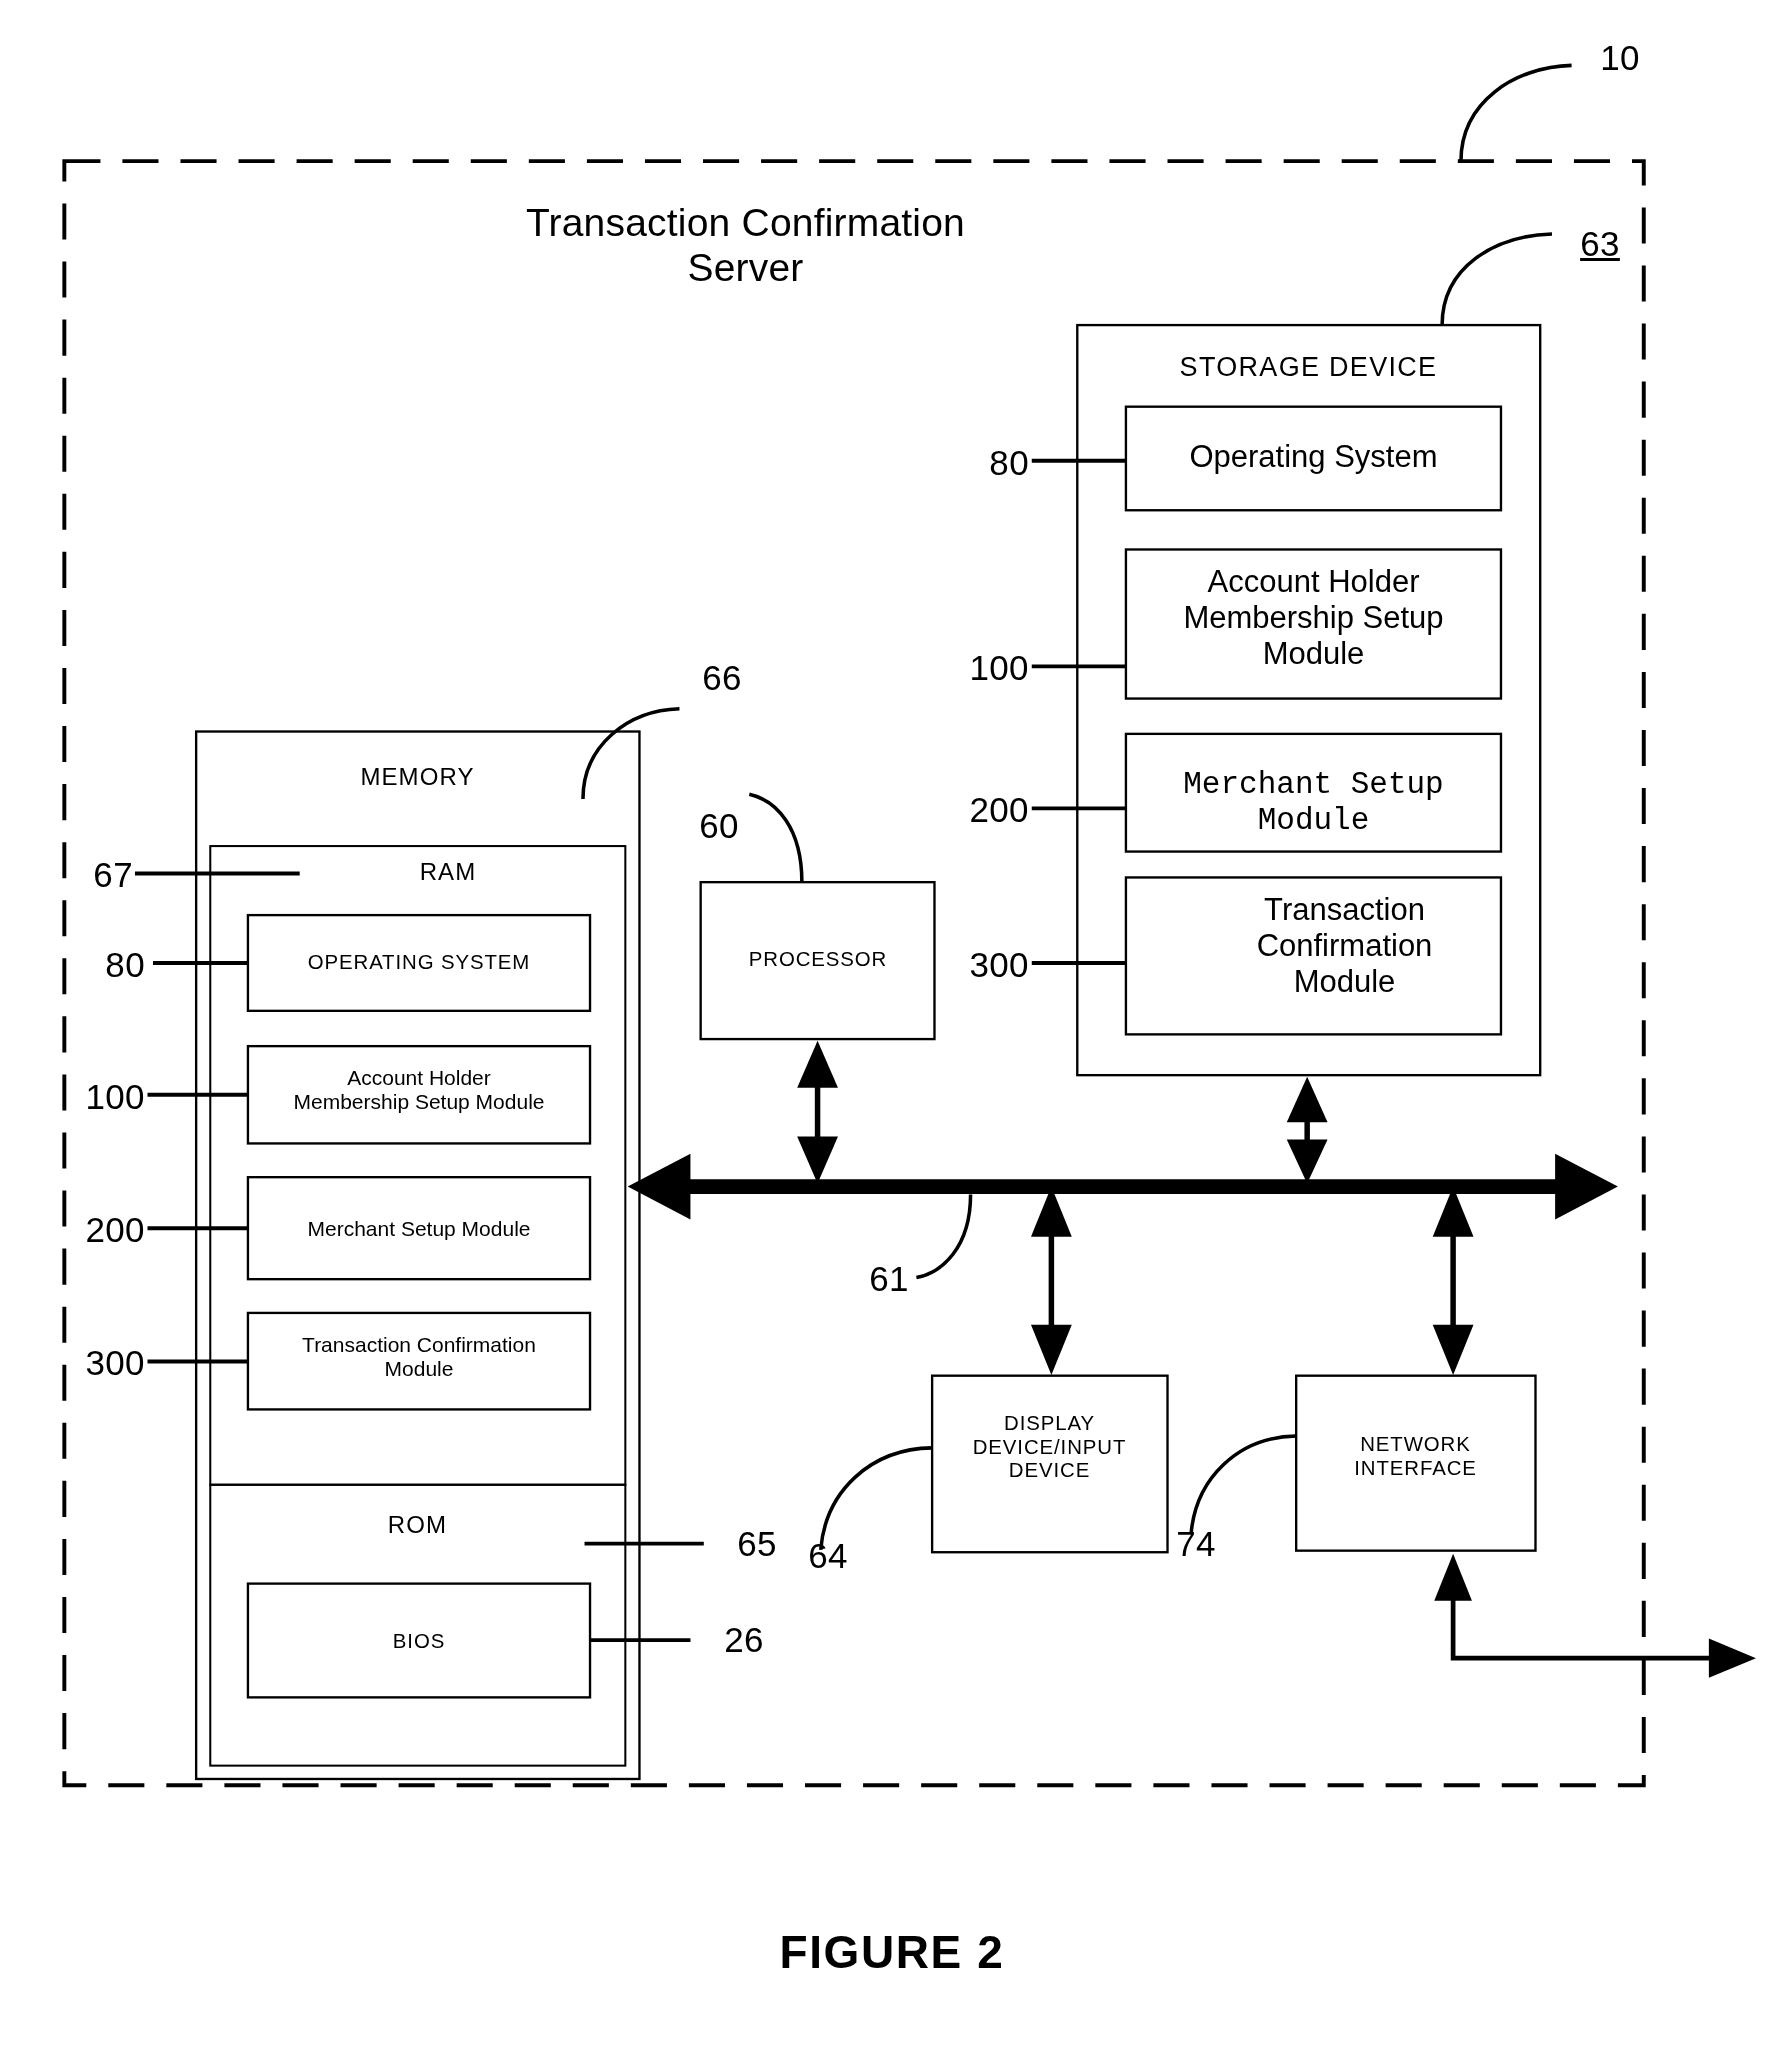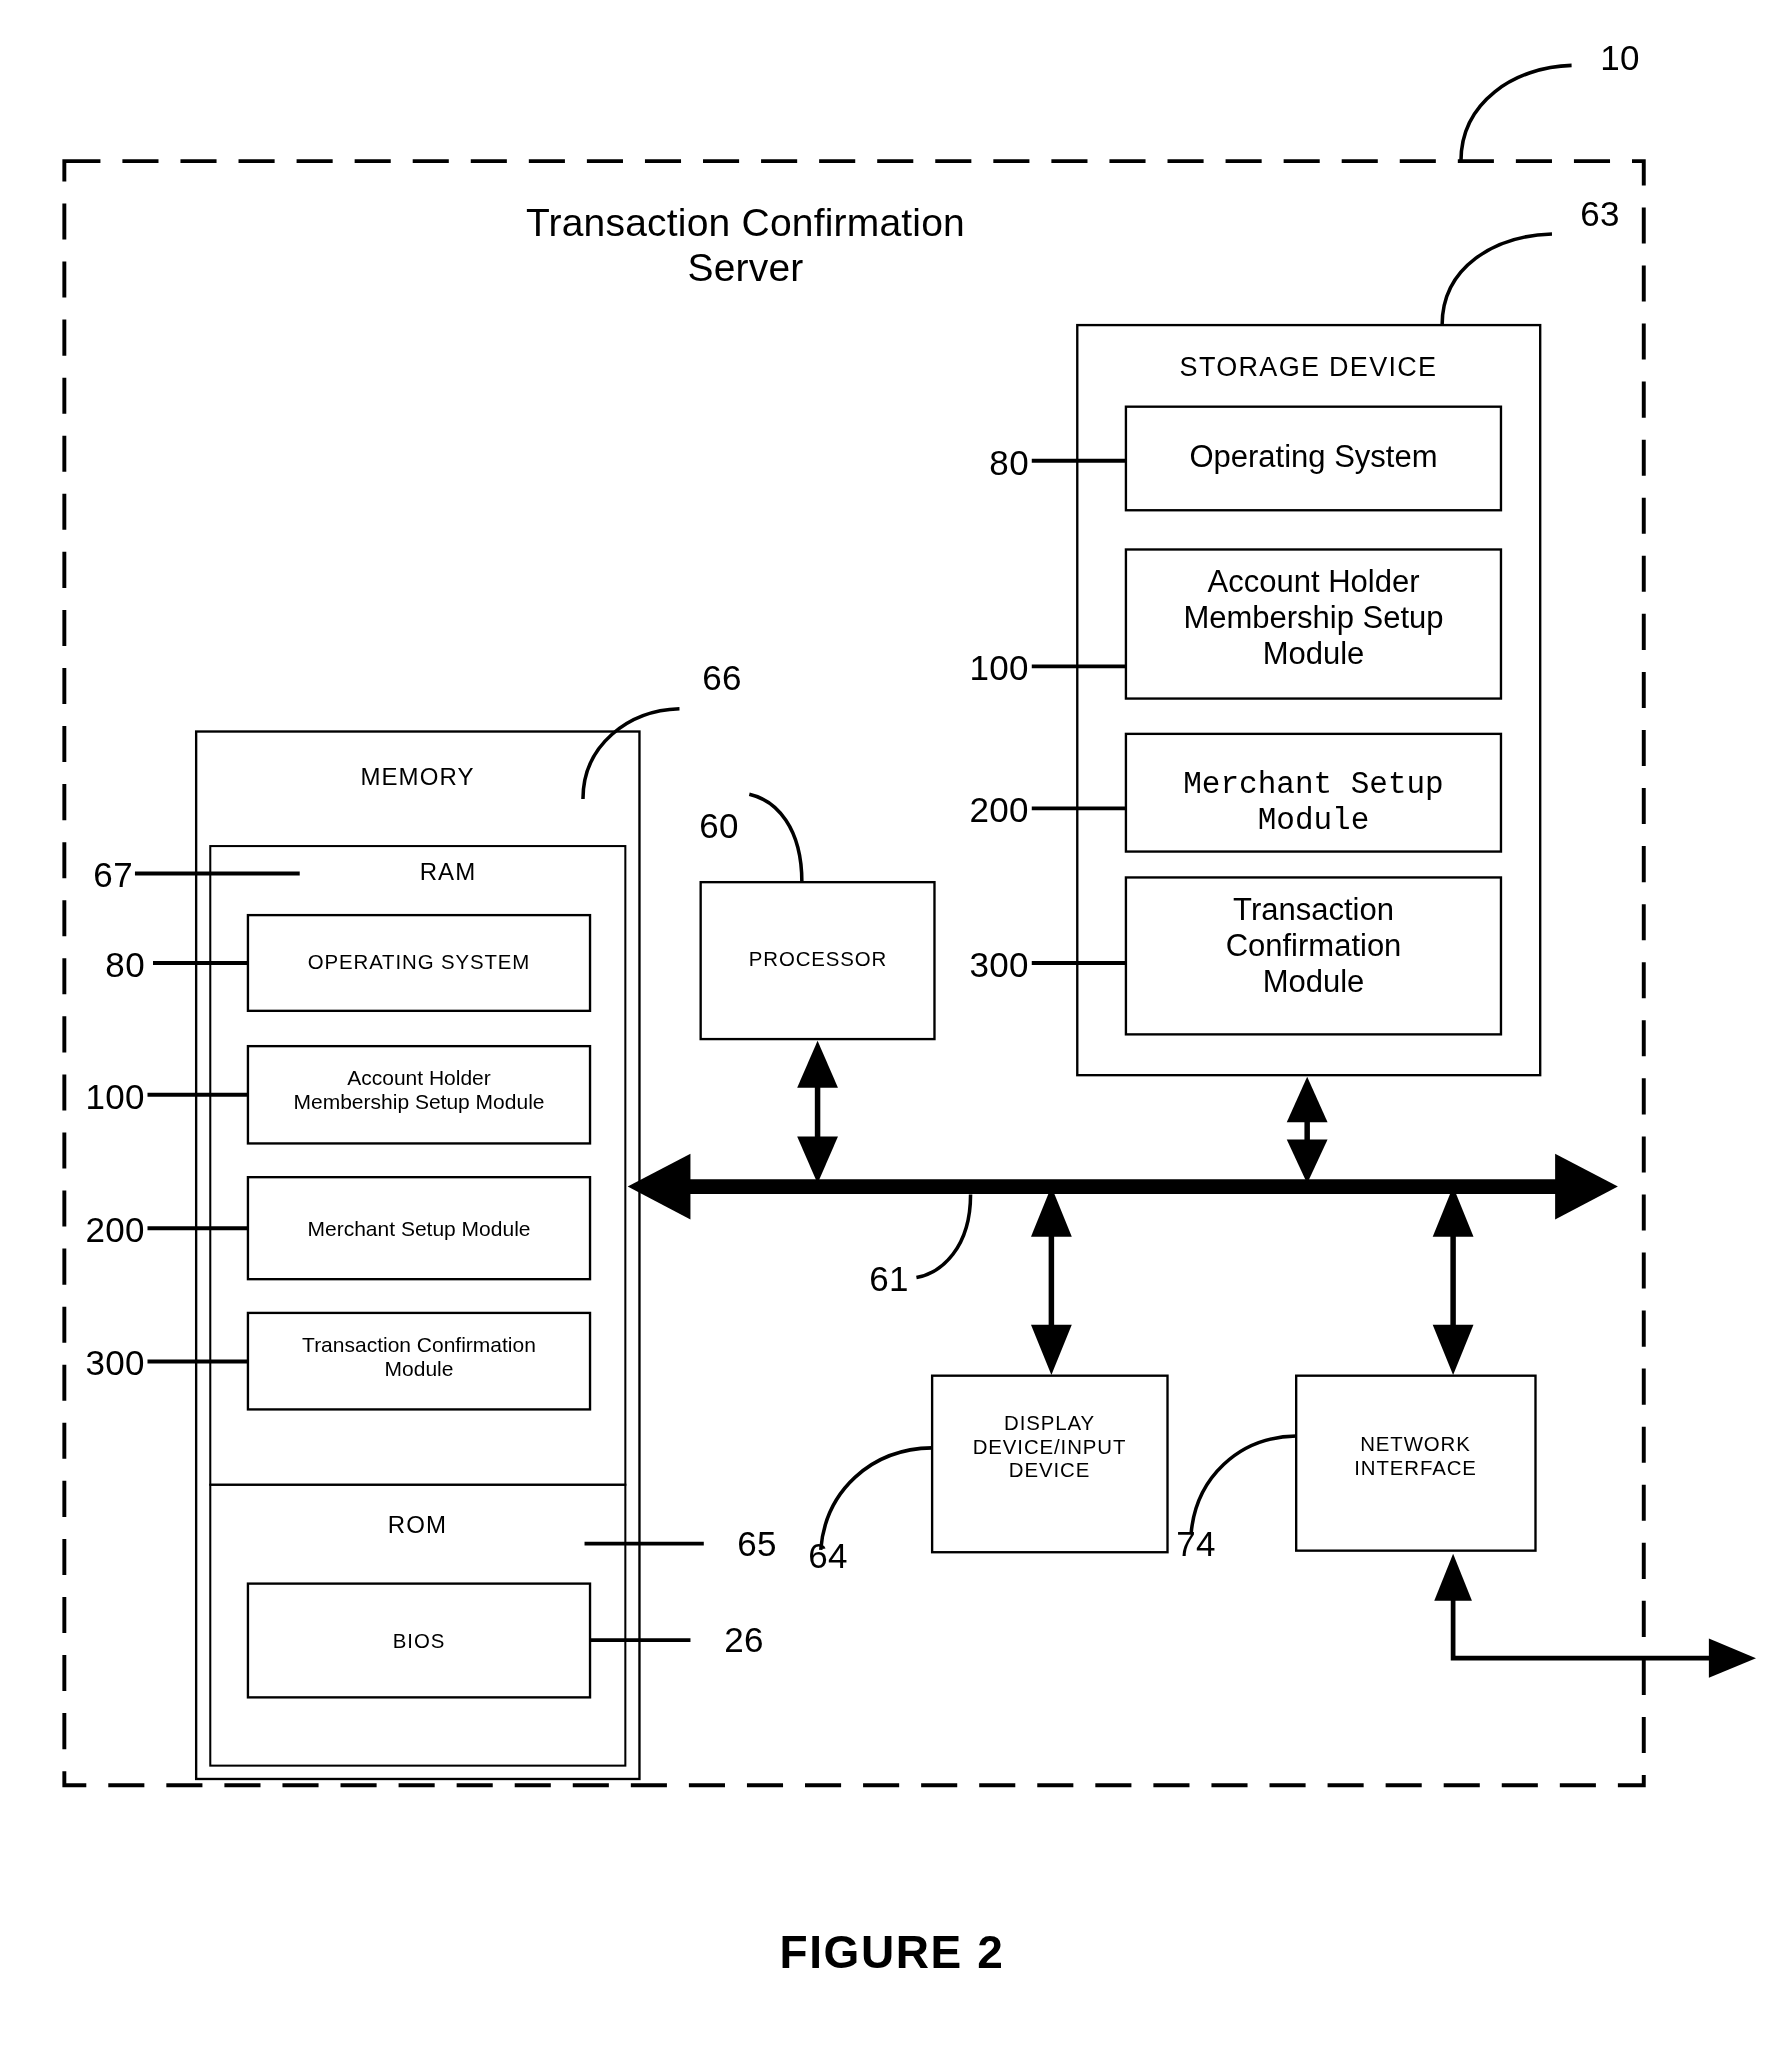--- a/index.html
+++ b/index.html
@@ -161,35 +161,35 @@
     <polygon class="arrow-head" points="2238,2113 2178,2088 2178,2138"></polygon>
 
   </svg>
 
   <div class="lbl t-title" style="left:353px; top:200px; width:785px;">Transaction Confirmation
 Server</div>
 
   <div class="lbl t-ref" style="left:1577px; top:38px; width:86px;">10</div>
 
   <div class="lbl t-head-caps" style="left:1077px; top:352px; width:463px;">STORAGE DEVICE</div>
-  <div class="lbl t-ref" style="left:1557px; top:194px; width:86px;">63</div>
+  <div class="lbl t-ref" style="left:1557px; top:224px; width:86px;text-decoration:underline;">63</div>
 
   <div class="lbl t-mod-big" style="left:1126px; top:439px; width:375px;">Operating System</div>
   <div class="lbl t-ref" style="left:951px; top:443px; width:78px; text-align:right;">80</div>
 
   <div class="lbl t-mod-big" style="left:1126px; top:564px; width:375px;">Account Holder
 Membership Setup
 Module</div>
   <div class="lbl t-ref" style="left:935px; top:648px; width:94px; text-align:right;">100</div>
 
   <div class="lbl t-mod-big" style="left:1126px; top:767px; width:375px;font-family:Liberation Mono, monospace;">Merchant Setup
 Module</div>
   <div class="lbl t-ref" style="left:935px; top:790px; width:94px; text-align:right;">200</div>
 
-  <div class="lbl t-mod-big" style="left:1126px; top:892px; width:375px;">Transaction
+  <div class="lbl t-mod-big" style="left:1126px; top:892px; width:375px;padding-left:31px;">Transaction
 Confirmation
 Module</div>
   <div class="lbl t-ref" style="left:935px; top:945px; width:94px; text-align:right;">300</div>
 
   <div class="lbl t-mem-caps" style="left:196px; top:763px; width:443px;">MEMORY</div>
   <div class="lbl t-ref" style="left:679px; top:658px; width:86px;">66</div>
 
   <div class="lbl t-mem-caps" style="left:210px; top:858px; width:476px;">RAM</div>
   <div class="lbl t-ref" style="left:55px; top:855px; width:78px; text-align:right;">67</div>
 

